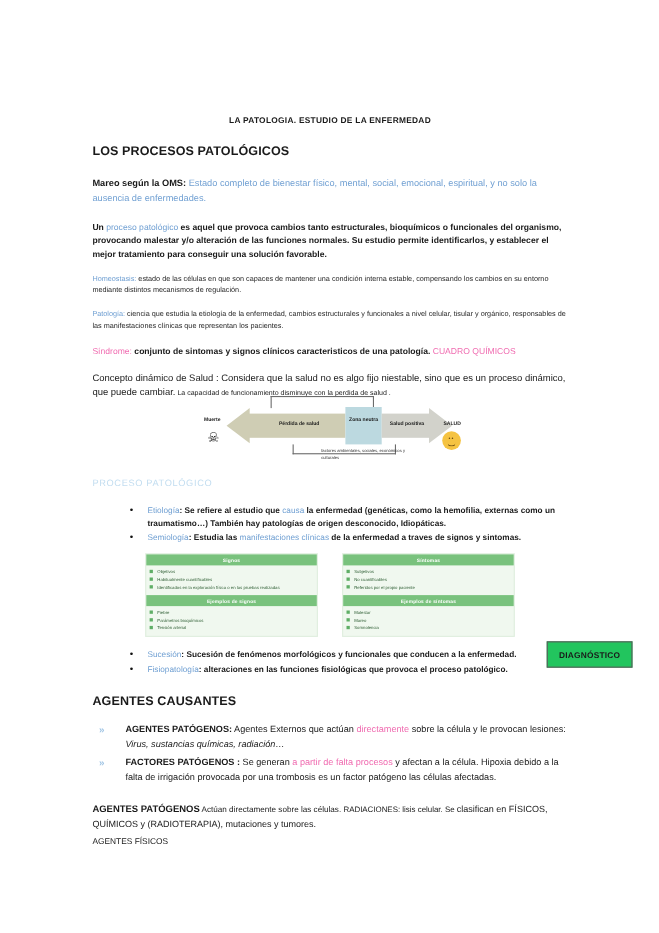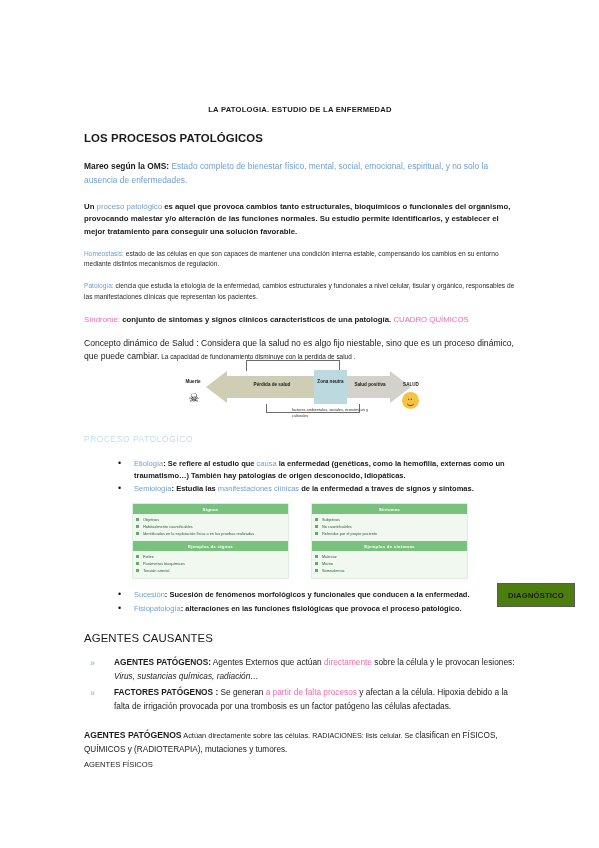--- a/index.html
+++ b/index.html
@@ -35,21 +35,21 @@
     margin: 0 0 18px 0;
   }
   h1.section-h {
     font-size: 11.4px;
     font-weight: bold;
     margin: 0 0 16px 0;
     letter-spacing: 0.1px;
   }
   h1.section-h2 {
     font-size: 11.4px;
-    font-weight: normal;
+    font-weight: bold;
     margin: 0 0 12px 0;
     letter-spacing: 0.1px;
   }
   p.para {
     font-size: 7.8px;
     line-height: 1.62;
     margin: 0 0 10px 0;
     text-align: left;
   }
   p.para-lead {
@@ -314,21 +314,21 @@
   }
 
   
   .diag-box {
     position: absolute;
     left: 497px;
     top: 583px;
     width: 76px;
     height: 22px;
     border: 1.1px solid #5a5a5a;
-    background: #4d7c0f;
+    background: #22c55e;
     display: flex;
     align-items: center;
     justify-content: center;
     font-size: 7.6px;
     font-weight: bold;
     letter-spacing: 0.2px;
   }
 </style>
 </head>
 <body>

